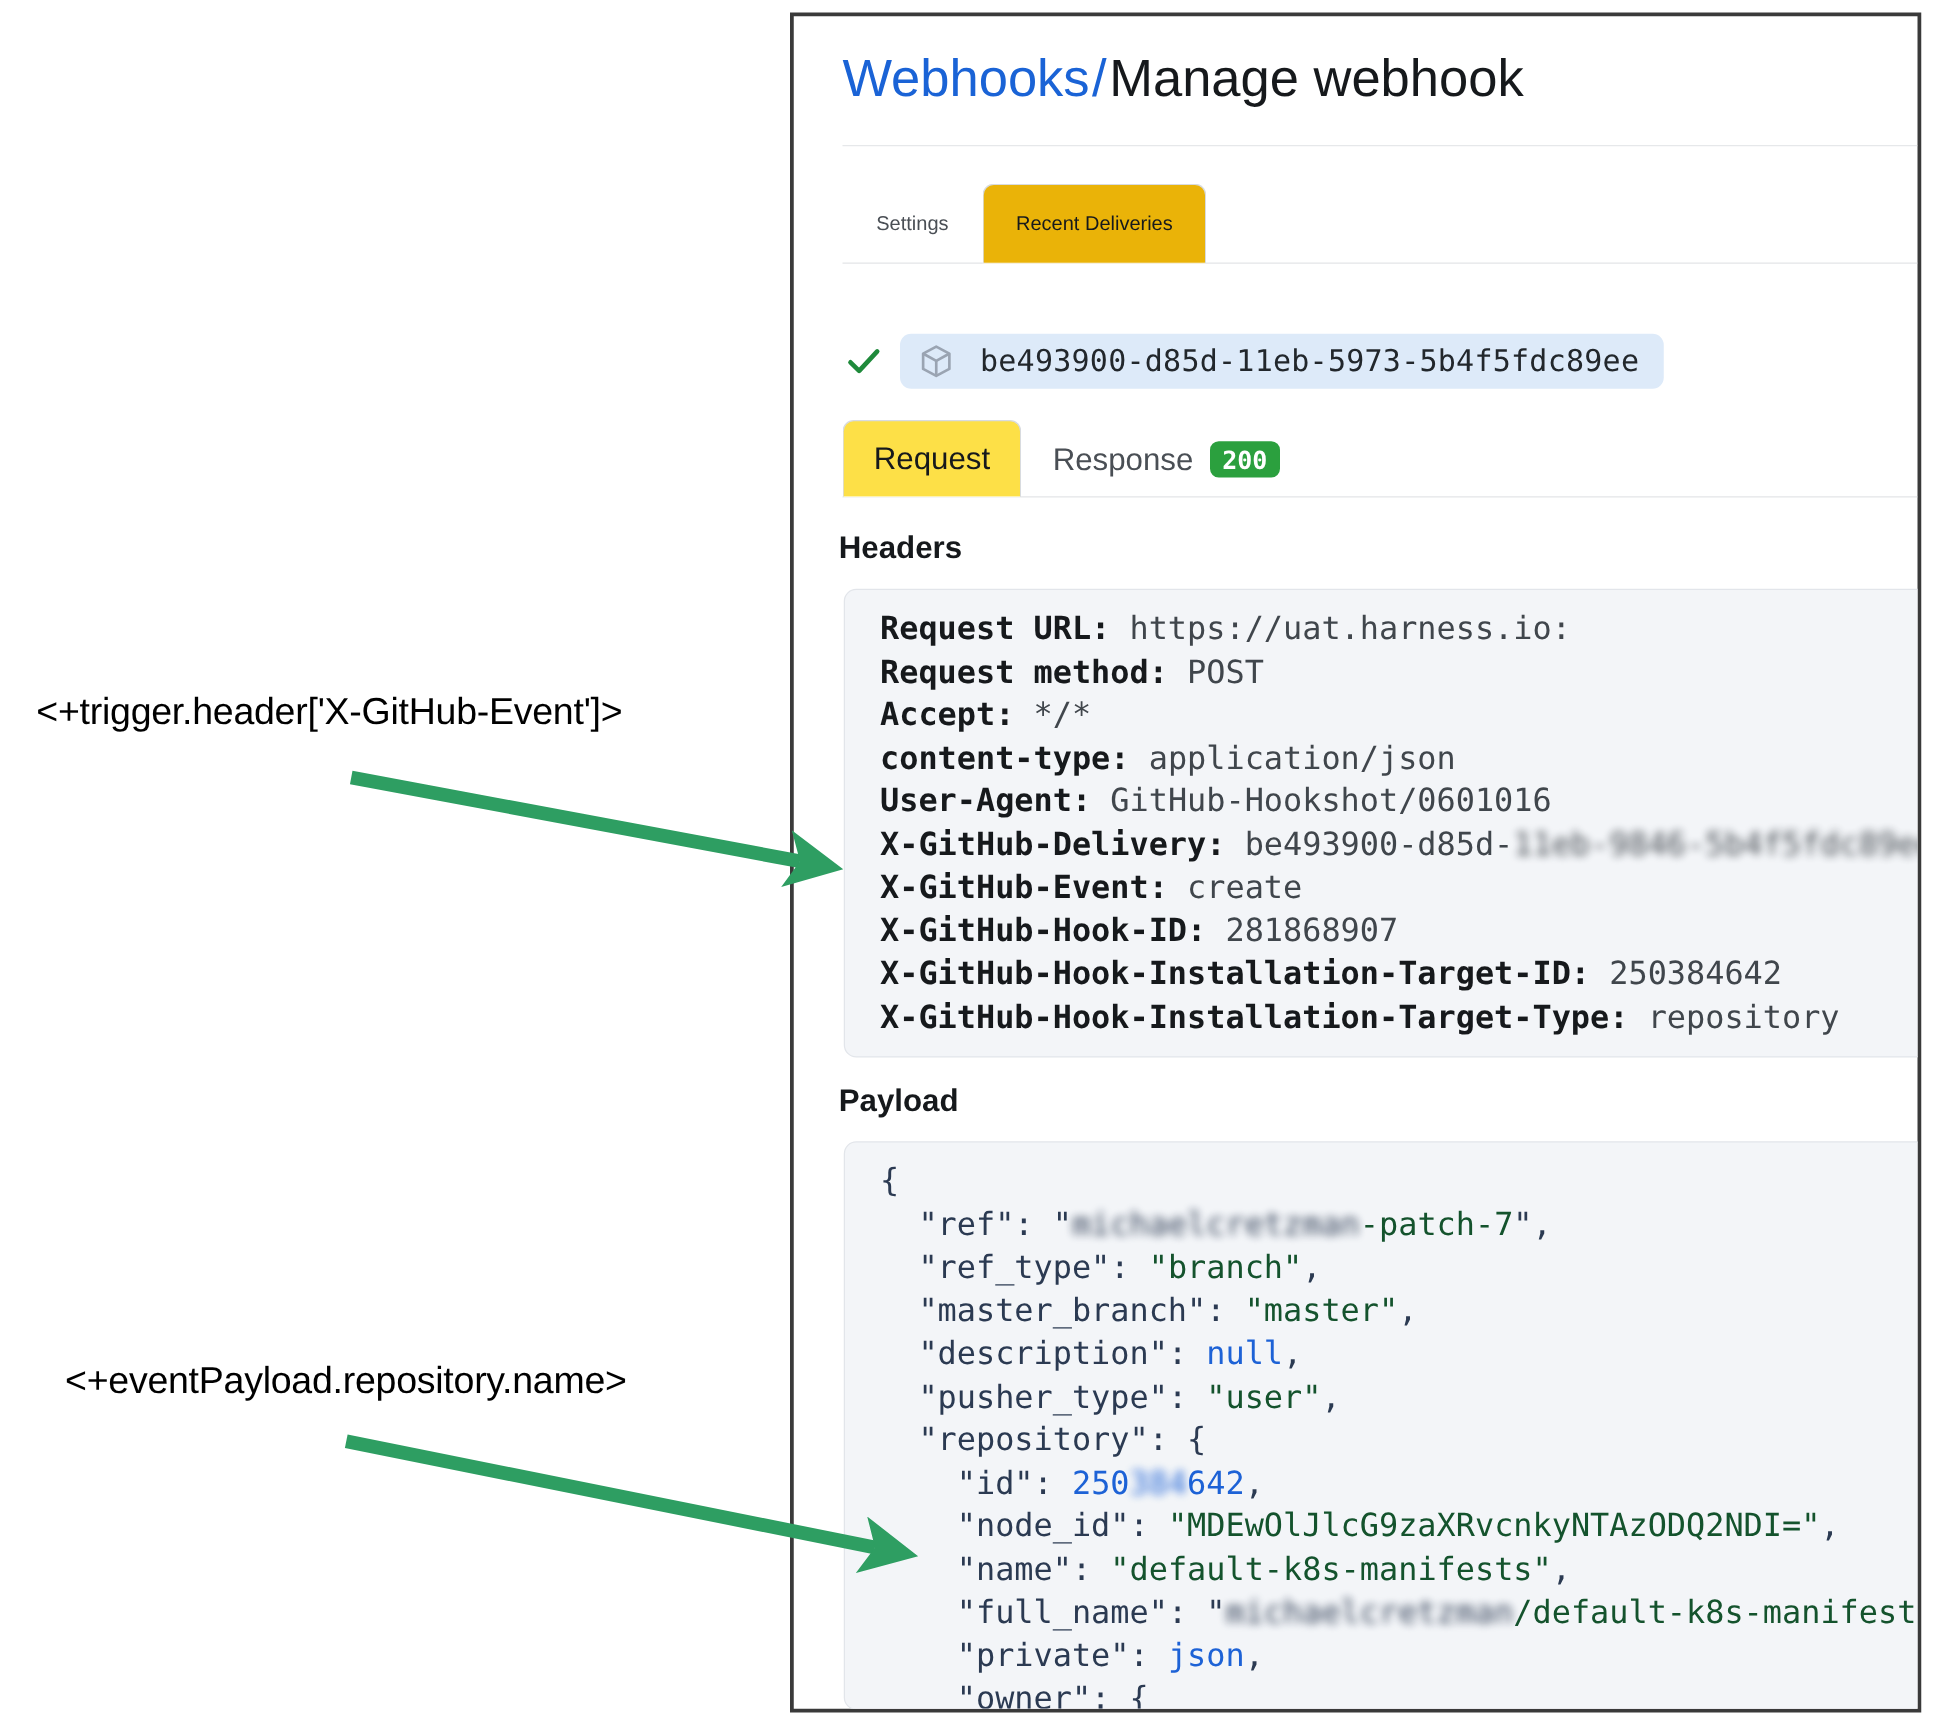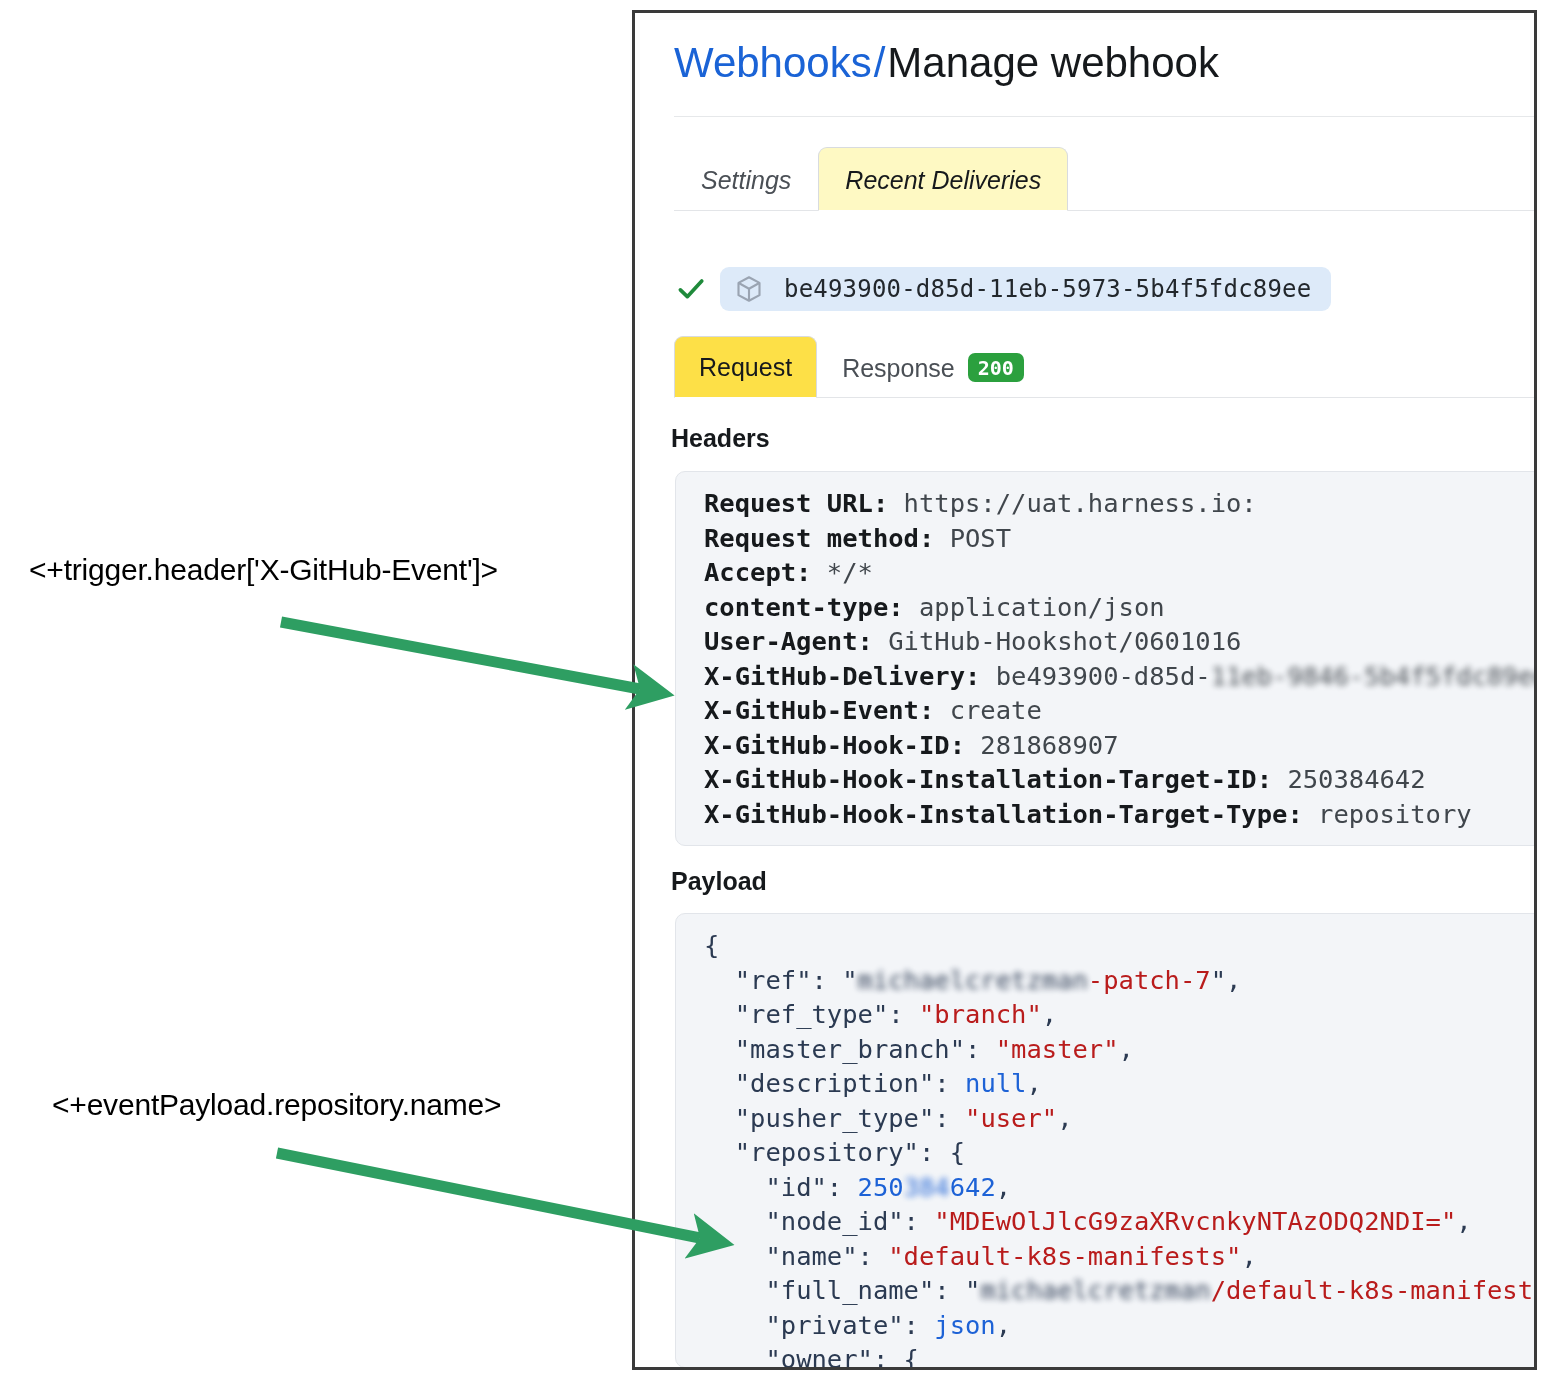--- a/index.html
+++ b/index.html
@@ -94,35 +94,34 @@
   
   .outer-tabs {
     position: absolute;
     left: 39px;
     top: 134px;
     display: flex;
     align-items: flex-end;
     height: 64px;
   }
   .outer-tab {
-    font-size: 25px;
+    font-size: 16px;
     color: #4a4f55;
     padding: 17px 26px 28px 26px;
     box-sizing: border-box;
     height: 64px;
     line-height: 30px;
     white-space: nowrap;
     background: transparent;
     border: 1px solid transparent;
     border-bottom: none;
     border-radius: 9px 9px 0 0;
-    font-style: italic;
   }
   .outer-tab.active {
-    background: #fef9c3;
+    background: #eab308;
     border: 1px solid #d8dbdf;
     border-bottom: 1px solid #ffffff;
     color: #16191c;
     position: relative;
     z-index: 3;
   }
   #outer-tabs-baseline {
     position: absolute;
     left: 39px;
     right: 0;
@@ -258,21 +257,21 @@
     font-size: 25.5px;
     line-height: 34.5px;
     white-space: pre;
     color: #2f3337;
     padding: 0 28px;
   }
   .hk { font-weight: bold; color: #16191c; }
   .hv { color: #40464c; }
 
   .json-key { color: #2b3a52; }
-  .json-str { color: #b91c1c; }
+  .json-str { color: #14532d; }
   .json-lit { color: #1d62d6; }
   .json-punct { color: #2b3a52; }
 
   
   .redact {
     display: inline-block;
     filter: blur(3.4px);
     color: #2b3a52;
     opacity: 0.95;
     vertical-align: baseline;

